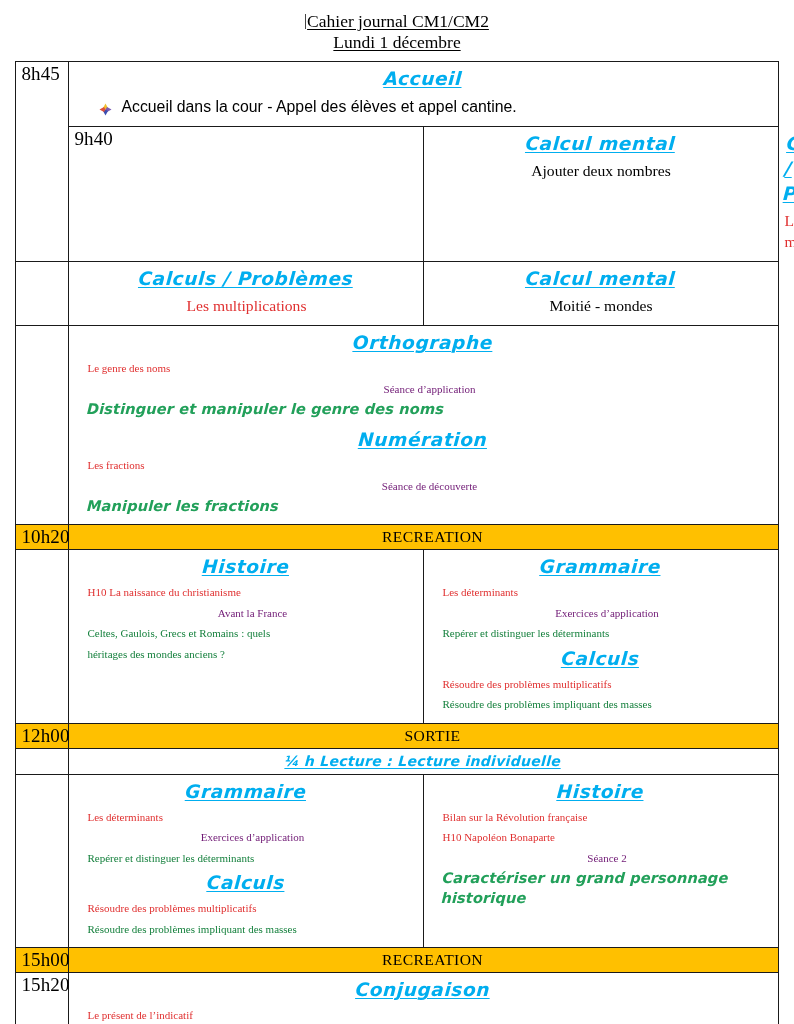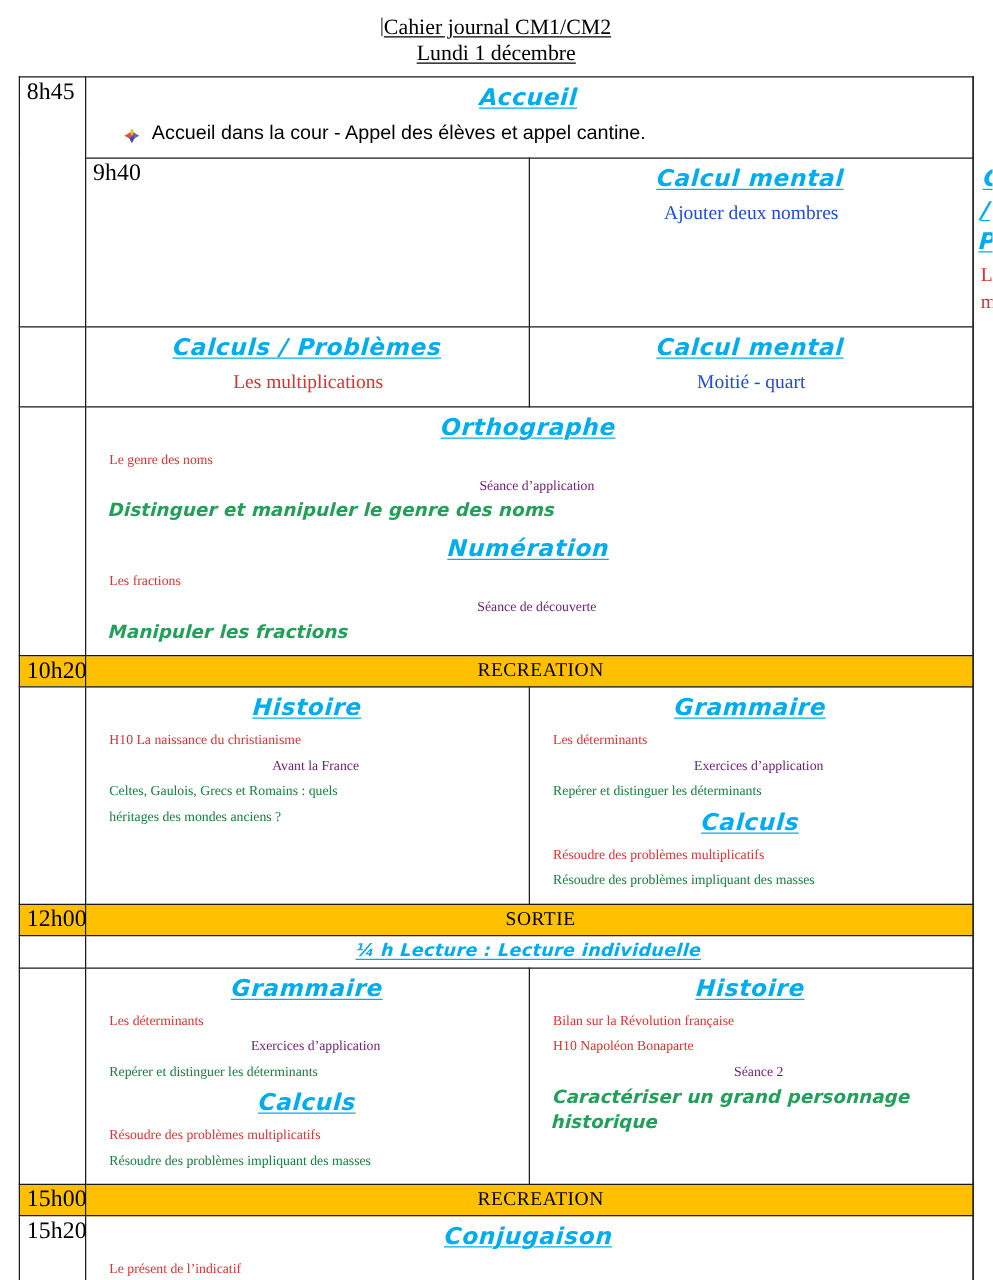--- a/index.html
+++ b/index.html
@@ -125,21 +125,21 @@
 
   
   .subline {
     text-align: center;
     font-family: "Liberation Serif", "DejaVu Serif", serif;
     font-size: 15.6px;
     line-height: 21px;
     padding: 1px 0 4px 0;
   }
   .subline.red { color: #E03030; }
-  .subline.black { color: #1d4ed8; }
+  .subline.black { color: #000000; }
 
   
   .banner {
     text-align: center;
     font-family: "Liberation Serif", "DejaVu Serif", serif;
     font-size: 15.6px;
     line-height: 19px;
     padding: 2px 0 3px 0;
     letter-spacing: 0.4px;
     margin-left: 18px;
@@ -247,21 +247,21 @@
         </td>
         <td>
           <div class="cell">
             <div class="subject">Calculs / Problèmes</div>
             <div class="subline red">Les multiplications</div>
           </div>
         </td>
         <td>
           <div class="cell">
             <div class="subject">Calcul mental</div>
-            <div class="subline black">Moitié - quart</div>
+            <div class="subline black">Moitié - mondes</div>
           </div>
         </td>
       </tr>
 
       <tr>
         <td>
           <div class="time-cell">&nbsp;</div>
         </td>
         <td colspan="2">
           <div class="cell tall">

